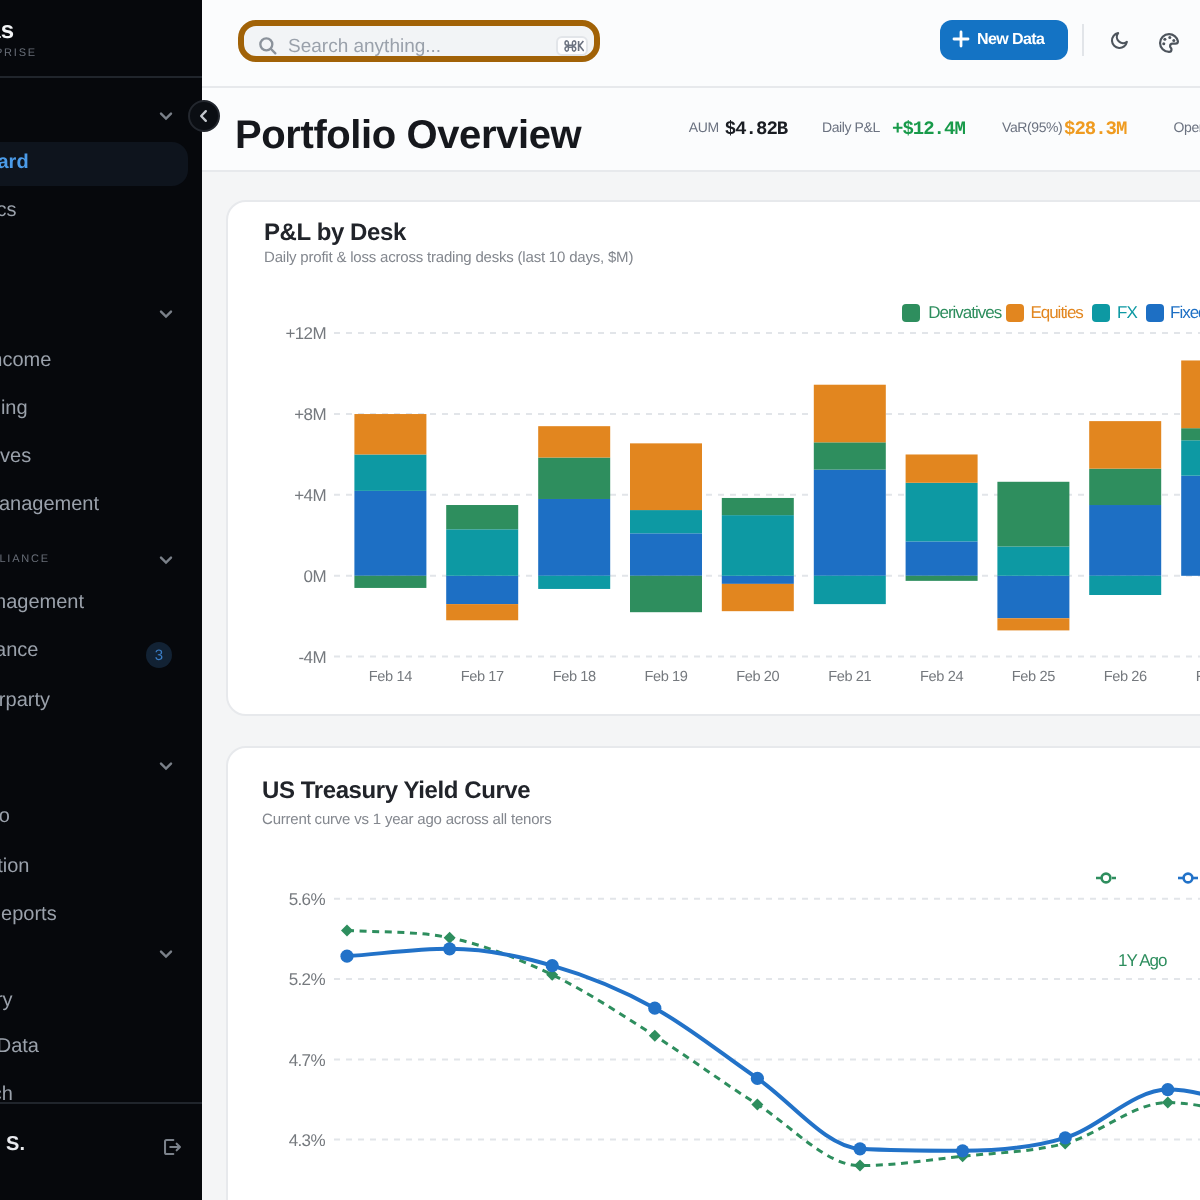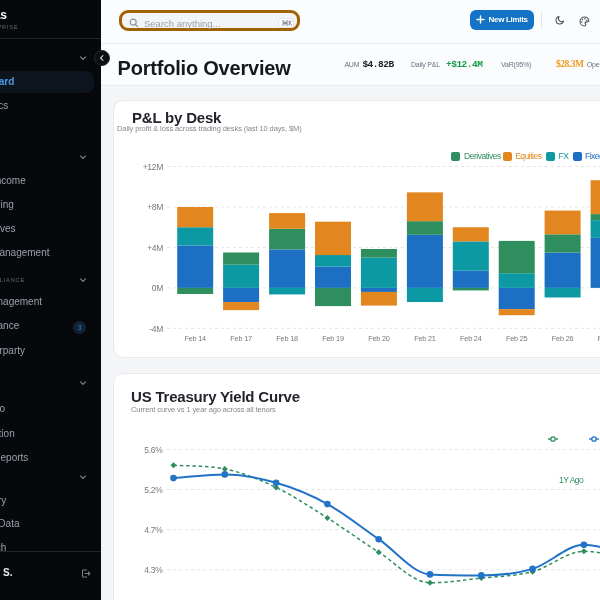--- a/index.html
+++ b/index.html
@@ -8,21 +8,21 @@
 #sidebar .lbl { position:absolute; white-space:nowrap; font-size:10px; color:#9aa1ab; line-height:12px; }
 #sidebar .sect { position:absolute; white-space:nowrap; font-size:5.5px; letter-spacing:0.9px; color:#686e78; }
 #topbar { position:absolute; left:101px; top:0; width:499px; height:44px;
   background:#fbfcfd; border-bottom:1px solid #e7e9ec; z-index:3; }
 #pagehead { position:absolute; left:101px; top:44px; width:510px; height:42px;
   background:#fbfcfd; border-bottom:1px solid #e7e9ec; }
 #pagehead .slabel { position:absolute; top:16.5px; font-size:7px; letter-spacing:-0.2px; color:#6b7280; }
 #pagehead .sval { position:absolute; top:14.5px; font-family:"Liberation Mono", monospace; font-size:9.5px; letter-spacing:-0.5px; font-weight:bold; }
 .card { position:absolute; left:113px; width:720px; background:#ffffff;
   border:1px solid #e7e9ec; border-radius:10px; }
-.card h3 { font-size:15px; letter-spacing:-0.2px; font-weight:bold; color:#21242a; position:absolute; }
+.card h3 { font-size:12px; letter-spacing:-0.2px; font-weight:bold; color:#21242a; position:absolute; }
 .card .sub { font-size:7.5px; letter-spacing:-0.1px; color:#83878e; position:absolute; }
 .ticky { font-family:"Liberation Sans", sans-serif; font-size:8.5px; letter-spacing:-0.3px; fill:#75797e; }
 .tickx { font-family:"Liberation Sans", sans-serif; font-size:7.3px; letter-spacing:-0.2px; fill:#75797e; }
 .lg { position:absolute; font-size:8.5px; letter-spacing:-0.5px; line-height:9px; }
 .sq { position:absolute; width:9px; height:9px; border-radius:2px; }
 .chev { position:absolute; width:10px; height:10px; }
 </style></head>
 <body>
 
 <div id="sidebar">
@@ -97,21 +97,21 @@
       <svg style="position:absolute; left:2px; top:1.5px;" width="11" height="6" viewBox="0 0 22 12">
           <path d="M5.2 2.4 a2.2 2.2 0 0 0 0 4.4 h1.2 v-2.2 a2.2 2.2 0 0 0 -1.2 -2.2 M5.2 12.8 a2.2 2.2 0 0 1 0 -4.4 h1.2 v2.2 a2.2 2.2 0 0 1 -1.2 2.2 M11.6 2.4 a2.2 2.2 0 0 1 0 4.4 h-1.2 v-2.2 a2.2 2.2 0 0 1 1.2 -2.2 M11.6 12.8 a2.2 2.2 0 0 0 0 -4.4 h-1.2 v2.2 a2.2 2.2 0 0 0 1.2 2.2 M6.4 6.8 h4 v2 h-4 z" transform="translate(0,-1.6)" stroke="#6b7280" stroke-width="1.4" fill="none"></path>
           <path d="M16.6 1 v10 M21.4 1 L17.2 6 M17.4 5.6 L21.8 11" stroke="#6b7280" stroke-width="1.6" fill="none"></path>
         </svg>
     </div>
   </div>
   <div style="position:absolute; left:368.5px; top:10px; width:64px; height:19.5px; background:#1473c4; border-radius:6px;">
     <svg style="position:absolute; left:6px; top:5.2px;" width="9" height="9" viewBox="0 0 11 11">
         <path d="M5.5 1.2 V9.8 M1.2 5.5 H9.8" stroke="#fff" stroke-width="1.7" stroke-linecap="round"></path>
       </svg>
-    <div style="position:absolute; left:19px; top:5px; color:#fff; font-size:8px; letter-spacing:-0.3px; font-weight:bold;">New Limits</div>
+    <div style="position:absolute; left:19px; top:5px; color:#fff; font-size:8px; letter-spacing:-0.3px; font-weight:bold;">New Data</div>
   </div>
   <div style="position:absolute; left:439.7px; top:12px; height:16px; border-left:1px solid #e2e5e9;"></div>
   <svg style="position:absolute; left:454px; top:15px;" width="10" height="10" viewBox="0 0 16 16">
       <path d="M13.5 9.5 A 6 6 0 1 1 6.5 2.5 A 5 5 0 0 0 13.5 9.5 Z" stroke="#4d545c" stroke-width="1.7" fill="none" stroke-linejoin="round"></path>
     </svg>
   <svg style="position:absolute; left:477.5px; top:15.5px;" width="11" height="11" viewBox="0 0 16 16">
       <path d="M8 1.5 a 6.5 6.5 0 1 0 0 13 c 1.1 0 1.8 -0.9 1.8 -1.8 c 0 -0.5 -0.2 -0.9 -0.5 -1.2 c -0.3 -0.3 -0.5 -0.7 -0.5 -1.2 c 0 -1 0.8 -1.8 1.8 -1.8 h 2.1 c 1 0 1.8 -0.8 1.8 -1.8 A 6.6 6.6 0 0 0 8 1.5 Z" stroke="#4d545c" stroke-width="1.6" fill="none"></path>
       <circle cx="5" cy="5.2" r="1.1" fill="#4d545c"></circle>
       <circle cx="8.6" cy="4" r="1.1" fill="#4d545c"></circle>
       <circle cx="11.5" cy="6.2" r="1.1" fill="#4d545c"></circle>
@@ -119,27 +119,27 @@
     </svg>
 </div>
 
 <div id="pagehead">
   <div style="position:absolute; left:16.5px; top:13px; font-size:20px; letter-spacing:-0.2px; font-weight:bold; color:#16181d;">Portfolio Overview</div>
   <div class="slabel" style="left:243.4px;">AUM</div>
   <div class="sval" style="left:261.4px; color:#1a1d23;">$4.82B</div>
   <div class="slabel" style="left:310px;">Daily P&amp;L</div>
   <div class="sval" style="left:345px; color:#189a4a;">+$12.4M</div>
   <div class="slabel" style="left:400px;">VaR(95%)</div>
-  <div class="sval" style="left:455px; color:#ef9b20;font-family:Liberation Serif, serif;">$28.3M</div>
+  <div class="sval" style="left:431px; color:#ef9b20;">$28.3M</div>
   <div class="slabel" style="left:485.8px;">Open</div>
 </div>
 
 <div class="card" style="top:100px; height:258px;">
   <h3 style="left:18px; top:8px;">P&amp;L by Desk</h3>
-  <div class="sub" style="left:3px; top:23px;">Daily profit &amp; loss across trading desks (last 10 days, $M)</div>
+  <div class="sub" style="left:18px; top:23px;">Daily profit &amp; loss across trading desks (last 10 days, $M)</div>
   <div class="sq" style="left:336.6px; top:50.8px; background:#2e8e5e;"></div>
   <div class="lg" style="left:350.1px; top:50.5px; color:#2e8e5e;">Derivatives</div>
   <div class="sq" style="left:388.7px; top:50.8px; background:#e2861f;"></div>
   <div class="lg" style="left:401.2px; top:50.5px; color:#e2861f;">Equities</div>
   <div class="sq" style="left:432.2px; top:50.8px; background:#0d99a3;"></div>
   <div class="lg" style="left:444.5px; top:50.5px; color:#0d99a3;">FX</div>
   <div class="sq" style="left:458.7px; top:50.8px; background:#1d6fc4;"></div>
   <div class="lg" style="left:471px; top:50.5px; color:#1d6fc4;">Fixed Income</div>
   <svg style="position:absolute; left:0; top:0;" width="718" height="256" viewBox="0 0 718 256">
 <line x1="53" y1="65.5" x2="720" y2="65.5" stroke="#e2e5e9" stroke-width="1" stroke-dasharray="3 3"></line>

